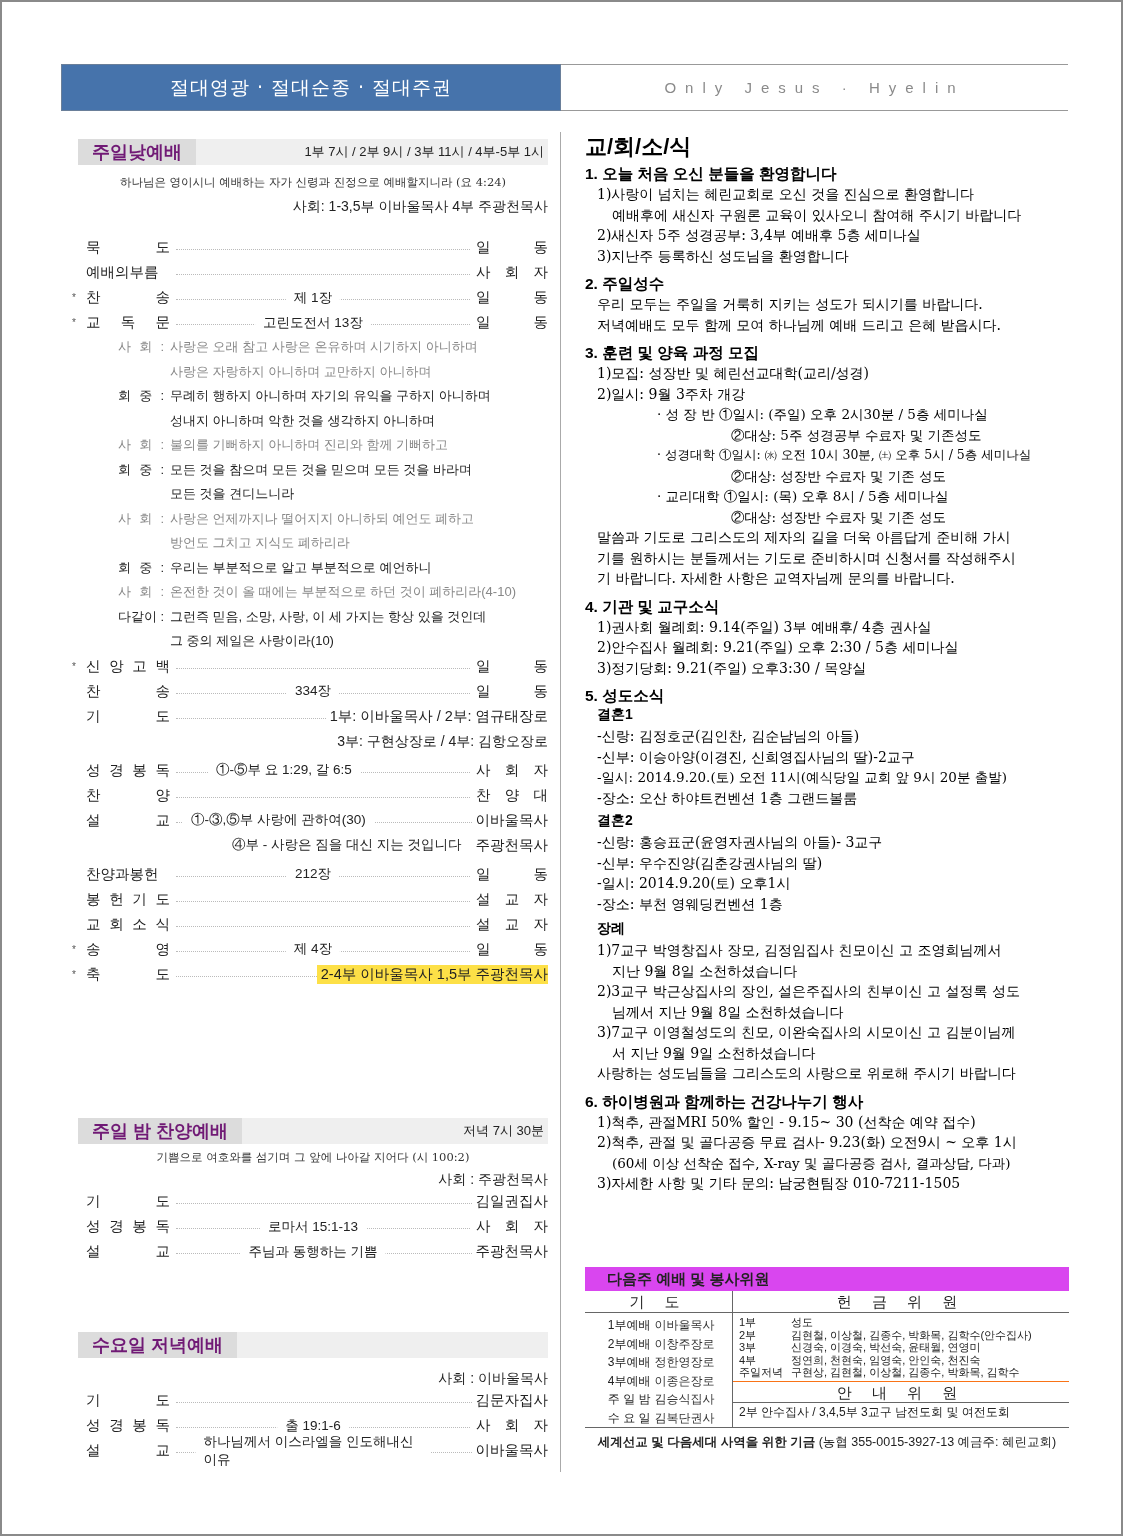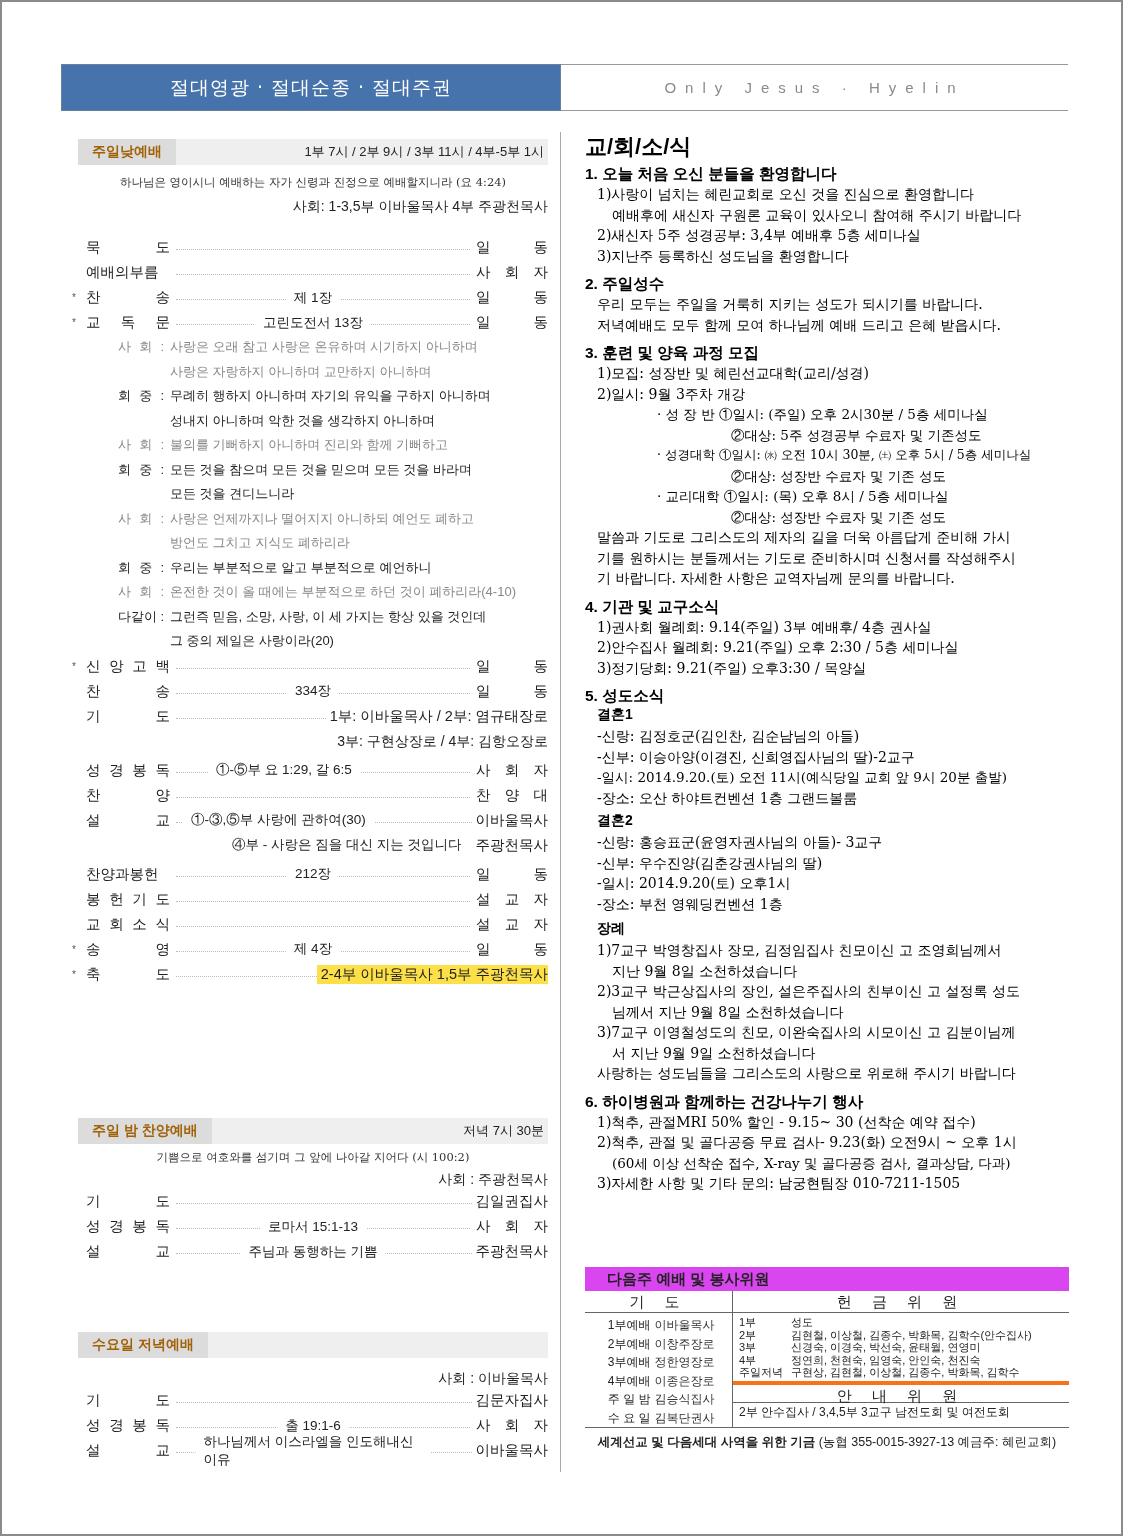--- a/index.html
+++ b/index.html
@@ -5,21 +5,21 @@
   * { box-sizing: border-box; margin: 0; padding: 0; }
   html, body { width: 1123px; height: 1536px; background: #fff; }
   body { font-family: "DejaVu Sans", "Liberation Sans", sans-serif; color: #222; position: relative; overflow: hidden; }
   .page { position: absolute; left: 0; top: 0; width: 1123px; height: 1536px; border: 2px solid #8a8a8a; }
   .hdr-left { position: absolute; left: 59px; top: 62px; width: 500px; height: 47px; background: #4673ab; border: 1px solid #6a7f99; color: #fff; font-size: 19px; display: flex; align-items: center; justify-content: center; letter-spacing: 1px; }
   .hdr-right { position: absolute; left: 559px; top: 62px; width: 507px; height: 47px; border-top: 1px solid #999; border-bottom: 1px solid #999; color: #8a8a8a; font-size: 15px; letter-spacing: 9px; display: flex; align-items: center; justify-content: center; font-family: "Liberation Sans", sans-serif; }
   .divider { position: absolute; left: 558px; top: 130px; width: 1px; height: 1340px; background: #aaa; }
 
   .col-l { position: absolute; left: 76px; width: 470px; font-family: "Liberation Sans", sans-serif; }
   .sec-bar { height: 26px; background: #efefef; display: flex; align-items: center; justify-content: space-between; }
-  .sec-bar .ttl { background: #dcdcdc; height: 26px; padding: 0 14px; font-size: 14px; font-weight: bold; display: flex; align-items: center; color: #a16207; }
+  .sec-bar .ttl { background: #dcdcdc; height: 26px; padding: 0 14px; font-size: 18px; font-weight: bold; display: flex; align-items: center; color: #701a75; }
   .sec-bar .tm { font-size: 13px; padding-right: 4px; color: #222; }
   .verse { text-align: center; font-size: 11.5px; margin-top: 10px; font-family: "DejaVu Serif", serif; color: #333; }
   .leader { text-align: right; font-size: 14px; margin-top: 8px; }
   .row { display: flex; align-items: center; height: 25px; font-size: 14.5px; position: relative; }
   .row .star { width: 10px; font-size: 10px; color: #555; margin-left: -6px; }
   .row .lbl { width: 88px; display: flex; justify-content: space-between; padding-left: 4px; }
   .row .dots { flex: 1; border-bottom: 1px dotted #bbb; height: 1px; margin: 0 6px; position: relative; top: 2px; }
   .row .mid { position: absolute; background: #fff; padding: 0 8px; font-size: 13.5px; }
   .row .who { min-width: 72px; display: flex; justify-content: space-between; text-align: right; }
   .resp { font-size: 13px; line-height: 24.5px; padding-left: 40px; }
@@ -201,21 +201,21 @@
         </div>
         <div class="r dk">
           <span class="sp">
             <span>다같이</span>
             <span>:</span>
           </span>
           <span>그런즉 믿음, 소망, 사랑, 이 세 가지는 항상 있을 것인데</span>
         </div>
         <div class="r dk">
           <span class="sp"></span>
-          <span>그 중의 제일은 사랑이라(20)</span>
+          <span>그 중의 제일은 사랑이라(10)</span>
         </div>
       </div>
     <div id="sm-order2">
         <div class="row">
           <span class="star">*</span>
           <span class="lbl">
             <span>신</span>
             <span>앙</span>
             <span>고</span>
             <span>백</span>
@@ -560,21 +560,21 @@
             </div>
             <div class="orow">
               <span class="a">4부</span>
               <span>정연희, 천현숙, 임영숙, 안인숙, 천진숙</span>
             </div>
             <div class="orow">
               <span class="a">주일저녁</span>
               <span>구현상, 김현철, 이상철, 김종수, 박화목, 김학수</span>
             </div>
           </div>
-        <div class="nhead" style="border-top:4px solid #f97316;">안 내 위 원</div>
+        <div class="nhead" style="border-top:1px solid #f97316;">안 내 위 원</div>
         <div class="guide" style="border-top:none;">2부 안수집사 / 3,4,5부  3교구  남전도회 및 여전도회</div>
       </div>
     </div>
     <div class="fund">
       <b>세계선교 및 다음세대 사역을 위한 기금</b><span> (농협 355-0015-3927-13 예금주: 혜린교회)</span>
     </div>
   </div>
 </div>
 
 </body></html>

